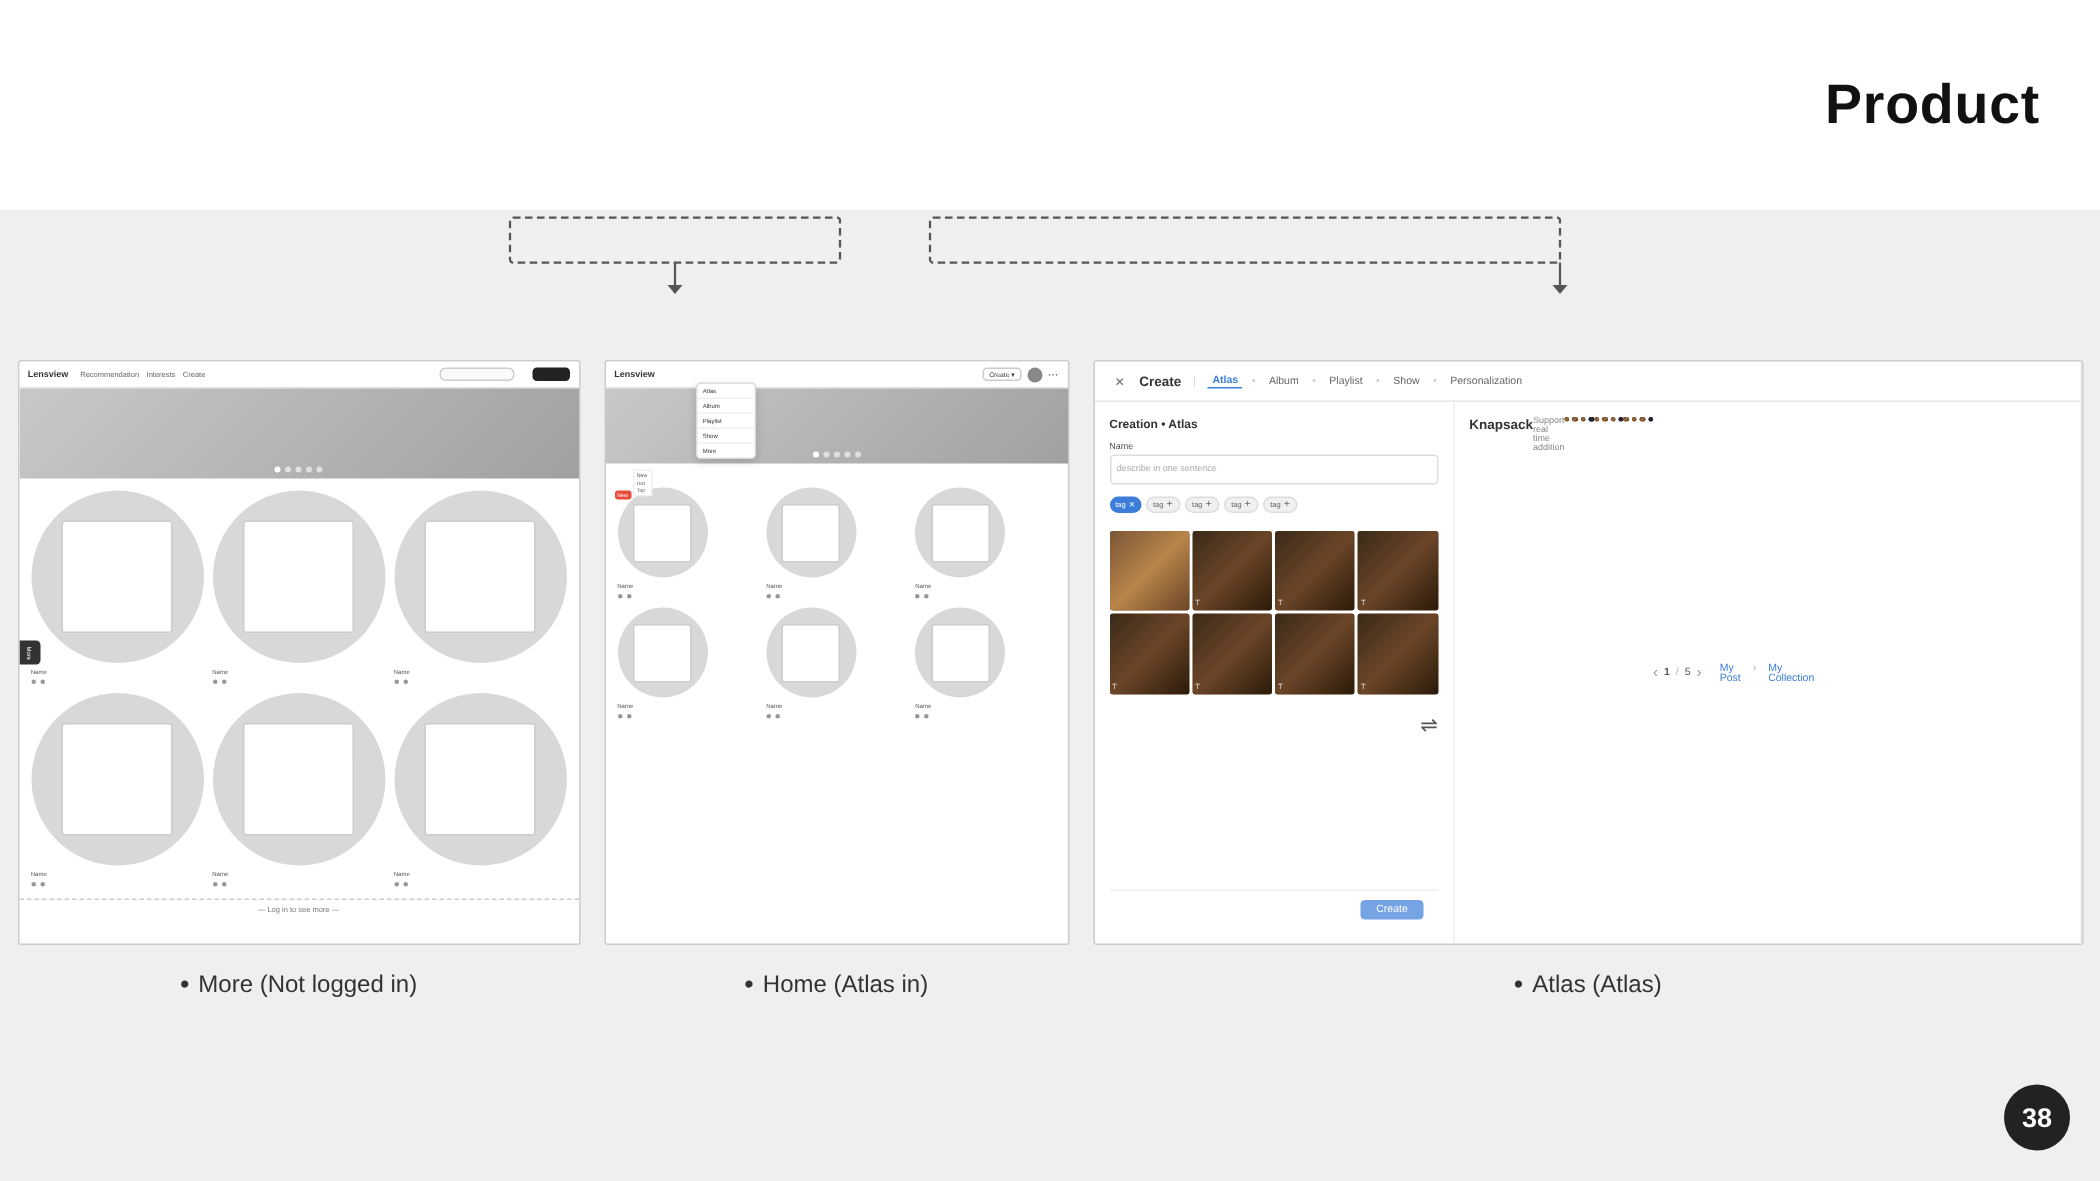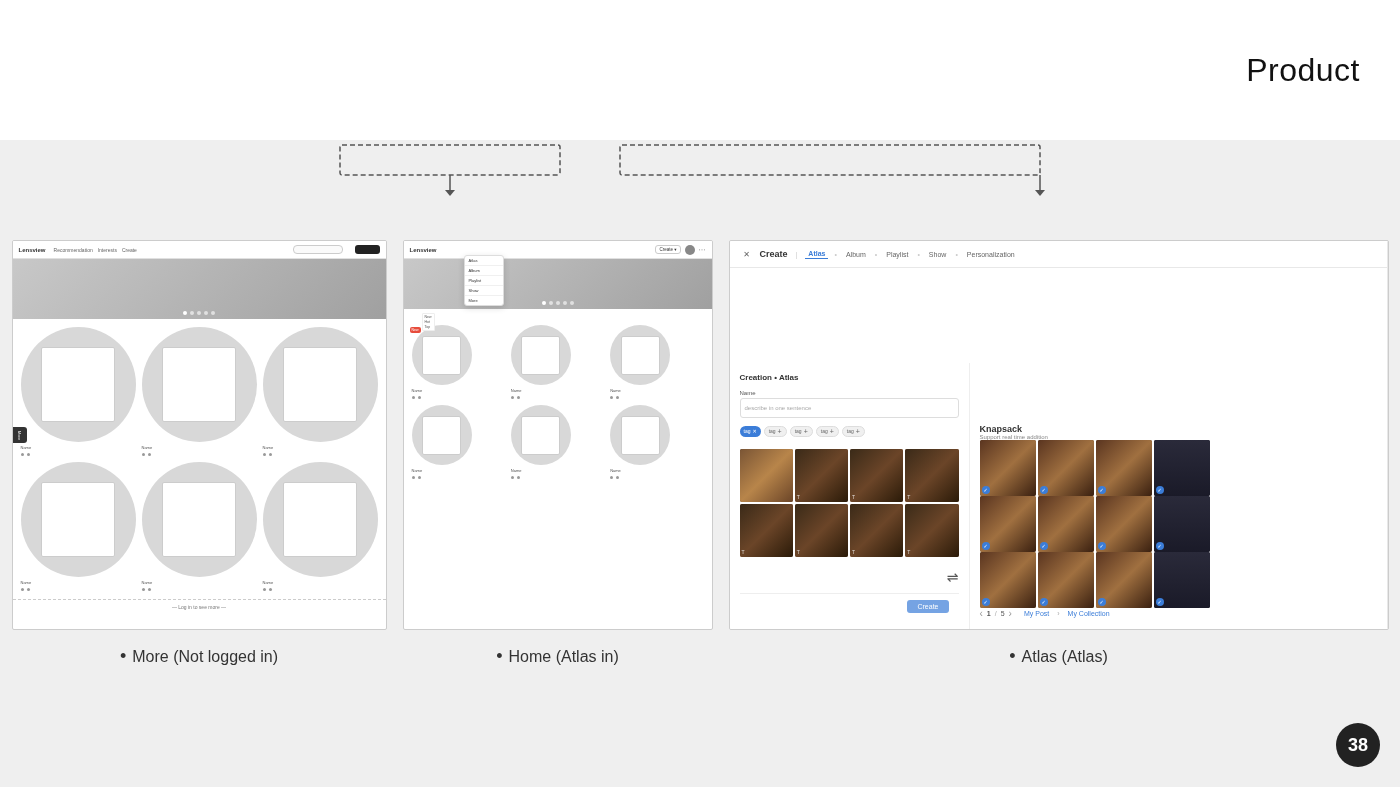--- a/index.html
+++ b/index.html
@@ -18,22 +18,22 @@
       top: 0; right: 0;
       width: 1400px;
       height: 140px;
       background: #fff;
       display: flex;
       align-items: center;
       justify-content: flex-end;
       padding-right: 40px;
     }
     .page-title {
-      font-size: 32px;
-      font-weight: 400;
+      font-size: 37px;
+      font-weight: 700;
       color: #111;
       letter-spacing: 0.5px;
     }
 
     
     .main-content {
       position: absolute;
       top: 140px;
       left: 0; right: 0;
       bottom: 0;
@@ -273,21 +273,20 @@
       color: #3b7dd8;
       font-weight: 600;
       border-bottom: 1.5px solid #3b7dd8;
     }
     .create-tab-sep { font-size: 7px; color: #ccc; }
 
     .create-body {
       display: flex;
       flex: 1;
       overflow: hidden;
-      align-items: flex-end;
     }
     .creation-form {
       width: 240px;
       padding: 10px;
       border-right: 1px solid #eee;
       display: flex;
       flex-direction: column;
       gap: 8px;
     }
     .form-section-title {
@@ -373,21 +372,20 @@
       padding: 3px 10px;
       border-radius: 3px;
       opacity: 0.7;
     }
 
     
     .knapsack-panel {
       width: 250px;
       padding: 10px;
       display: flex;
-      flex-direction: column;
       gap: 0;
     }
     .knapsack-title { font-size: 9px; font-weight: 600; color: #333; }
     .knapsack-subtitle { font-size: 6px; color: #888; }
     .knapsack-grid {
       display: grid;
       grid-template-columns: repeat(4, 1fr);
       gap: 2px;
     }
     .knapsack-cell {

